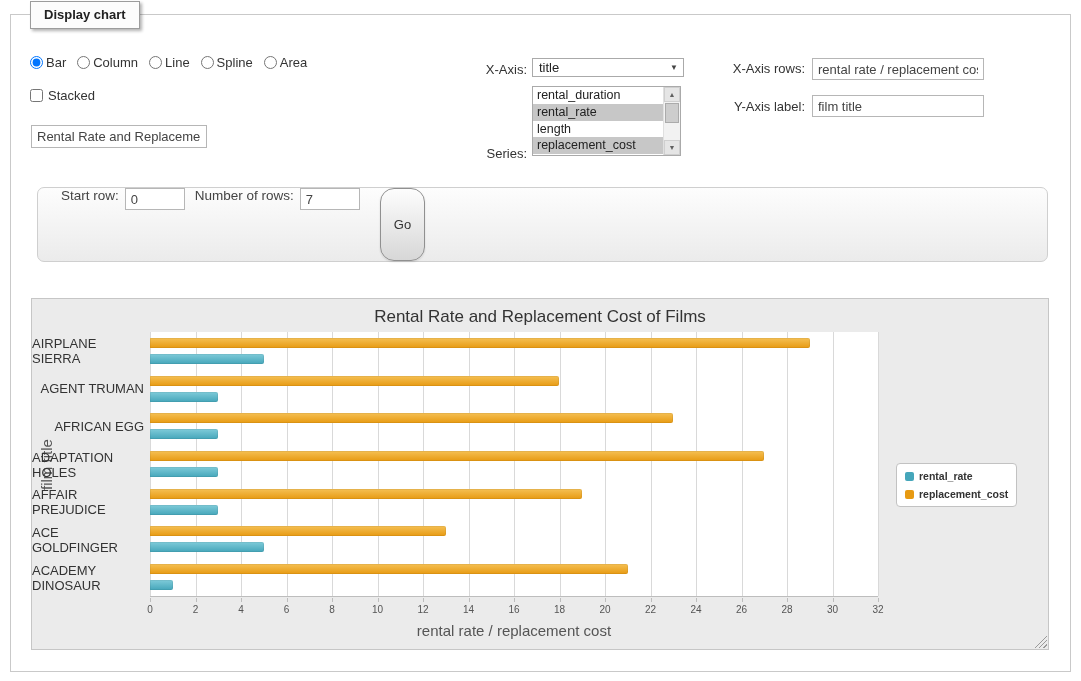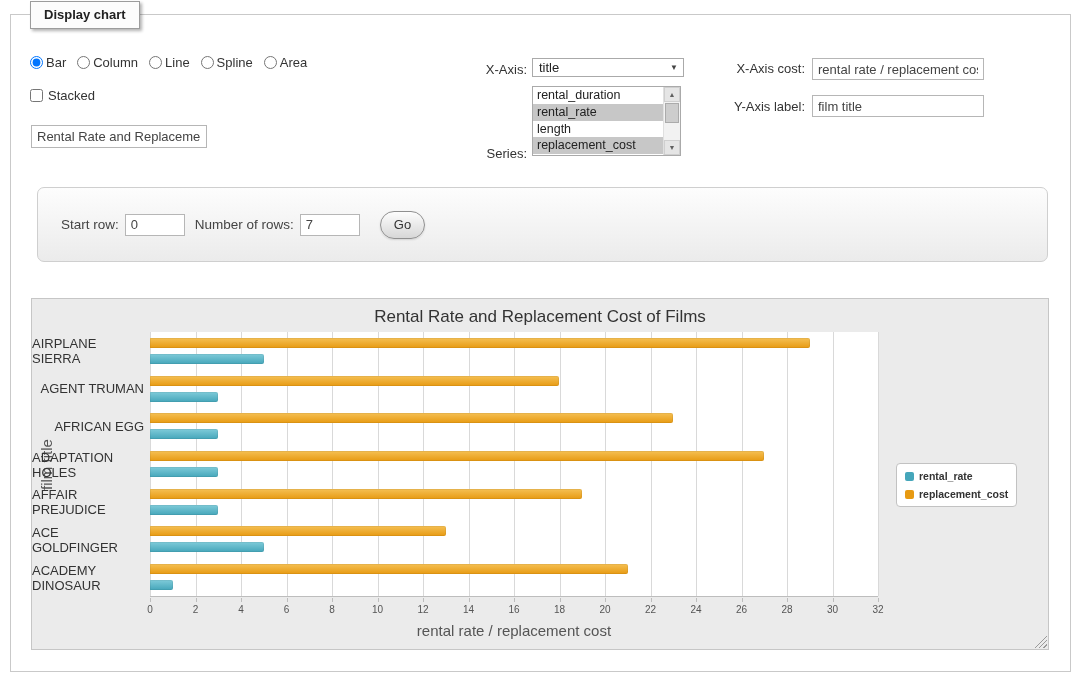--- a/index.html
+++ b/index.html
@@ -47,21 +47,21 @@
   .lb-btn { height:15px; display:flex; align-items:center; justify-content:center;
     font-size:7px; color:#606060; background:#e5e5e5; border:1px solid #cfcfcf; }
   .lb-btn-down { margin-top:auto; }
   .lb-thumb { height:20px; margin:1px 1px 0; background:#cdcdcd; border:1px solid #ababab; }
 
   .xlabel-input { position:absolute; left:801px; top:43px; width:172px; height:22px; }
   .ylabel-input { position:absolute; left:801px; top:80px; width:172px; height:22px; }
 
   .subpanel { position:absolute; left:26px; top:172px; width:1011px; height:75px;
     border:1px solid #cfcfcf; border-radius:7px; background:linear-gradient(#fdfdfd,#ebebeb);
-    display:flex; align-items:center; padding-left:23px; }
+    display:flex; padding-left:23px; }
   .sp-label { font-size:13.5px; color:#444; margin-right:6px; }
   .sp-label2 { margin-left:10px; }
   .sp-input { width:60px; height:22px; }
   .go-button { margin-left:20px; padding:5px 13px 6px; border-radius:14px;
     border:1px solid #909090; background:linear-gradient(#fdfdfd,#d7d7d7); font-size:13px;
     color:#333; font-family:inherit; cursor:pointer; box-shadow:0 1px 2px rgba(0,0,0,0.12); }
 
   .chart-panel { position:absolute; left:20px; top:283px; width:1018px; height:352px;
     background:#ebebeb; border:1px solid #c6c6c6; }
   .chart-title { position:absolute; top:8px; left:0; right:0; text-align:center;
@@ -145,21 +145,21 @@
         <div class="lb-option">length</div>
         <div class="lb-option sel">replacement_cost</div>
       </div>
     <div class="lb-scroll">
       <div class="lb-btn">▲</div>
       <div class="lb-thumb"></div>
       <div class="lb-btn lb-btn-down">▼</div>
     </div>
   </div>
 
-  <div class="form-label lab-xlabel">X-Axis cost:</div>
+  <div class="form-label lab-xlabel">X-Axis rows:</div>
   <input type="text" class="xlabel-input" value="rental rate / replacement cost" style="">
 
   <div class="form-label lab-ylabel">Y-Axis label:</div>
   <input type="text" class="ylabel-input" value="film title" style="">
 
   <div class="subpanel">
     <span class="sp-label">Start row:</span>
     <input type="text" class="sp-input" value="0" style="">
     <span class="sp-label sp-label2">Number of rows:</span>
     <input type="text" class="sp-input" value="7" style="">

